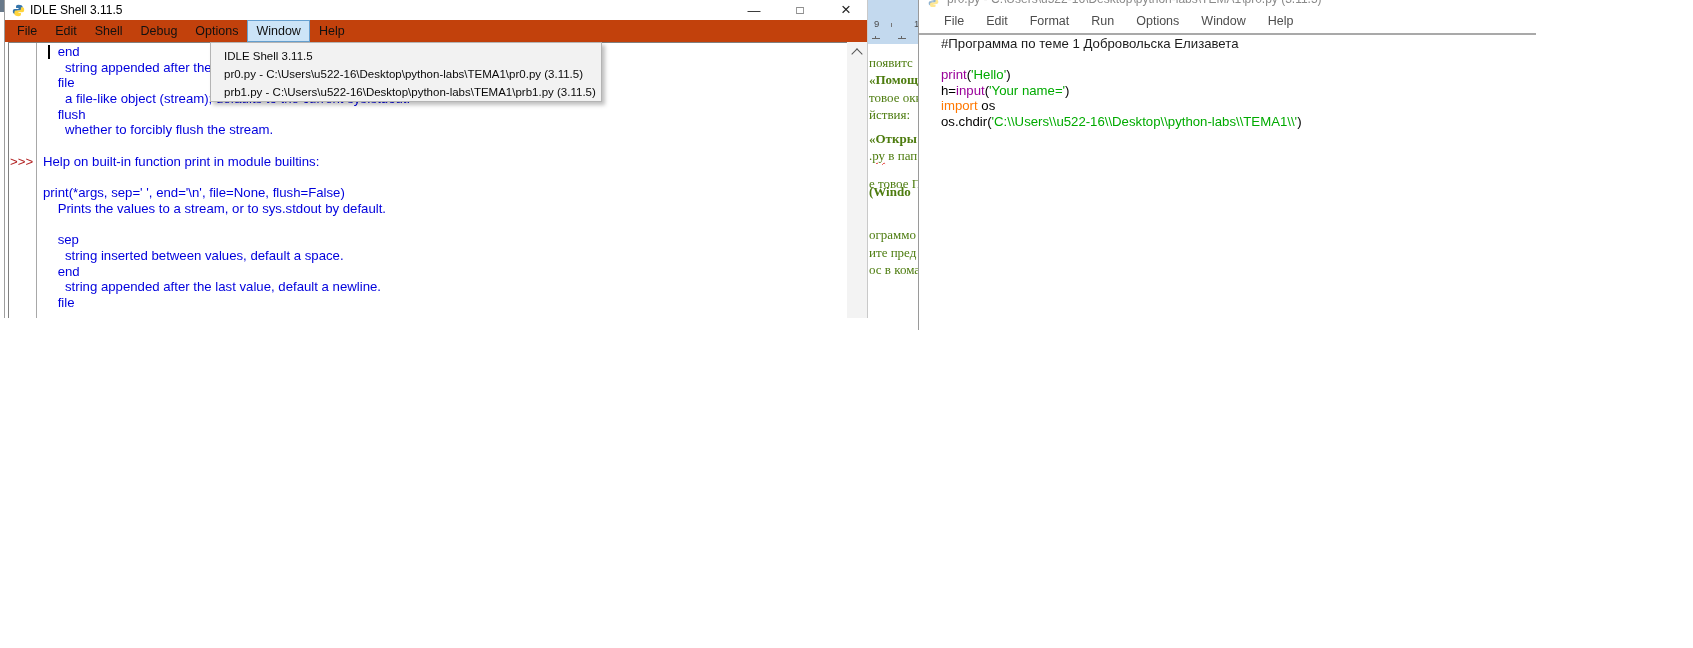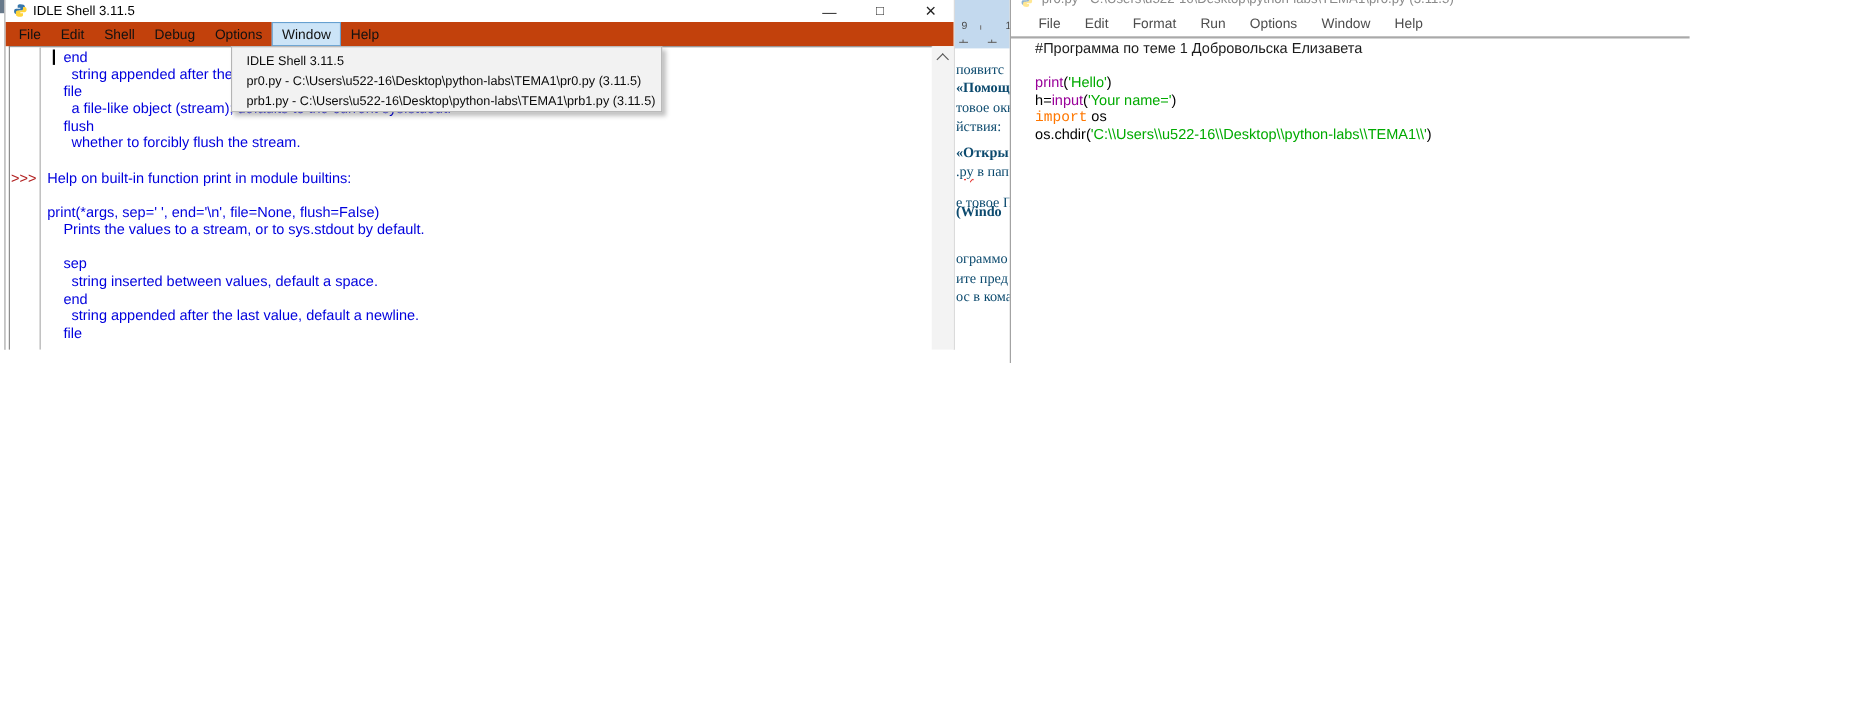--- a/index.html
+++ b/index.html
@@ -32,21 +32,21 @@
 
   
   #shell-area{left:3px;top:42px;width:840px;height:276px;background:#fff;
     border-top:1px solid #808080;border-left:1px solid #808080;overflow:hidden;}
   #shell-gutter{left:0;top:0;width:28px;height:276px;border-right:1px solid #a8a8a8;background:#fff;}
   #shell-prompt{left:1px;font-size:13.2px;color:var(--prompt);white-space:pre;}
   #shell-lines{left:34px;top:1px;right:0;}
   .cline{white-space:pre;font-size:13.2px;height:15.7px;line-height:15.7px;}
   #code-lines .cline{height:15.5px;line-height:15.5px;}
   .c-out{color:var(--out);} .c-bi{color:var(--bi);} .c-k{color:#000;}
-  .c-str{color:var(--str);} .c-kw{color:var(--kw);font-family:Liberation Mono, monospace;} .c-com{color:#1c1c1c;}
+  .c-str{color:var(--str);} .c-kw{color:var(--kw);} .c-com{color:#1c1c1c;}
   #caret{left:39px;top:2px;width:1.5px;height:14px;background:#000;}
 
   
   #shell-scrollbar{left:842px;top:42px;width:21px;height:276px;background:#F3F3F3;}
   #scroll-up-arrow{left:6px;top:8px;width:8px;height:8px;border-left:1.6px solid #555;
     border-top:1.6px solid #555;transform:rotate(45deg);}
 
   
   #window-dropdown{left:210px;top:42px;width:392px;height:60px;background:#F2F2F2;
     border:1px solid #b4b4b4;box-shadow:3px 3px 4px rgba(0,0,0,.25);padding-top:4px;z-index:50;}
@@ -57,21 +57,21 @@
   #word-sliver{left:868px;top:0;width:50px;height:320px;background:#fff;overflow:hidden;}
   #word-ruler{left:0;top:0;width:50px;height:44px;background:#C3D9EE;}
   .rulnum{position:absolute;top:18px;font-size:9.5px;color:#4a4a4a;}
   #rulnum-9{left:6px;} #rulnum-10{left:30px;margin-left:16px;}
   #rul-dash{left:23px;top:23px;width:1px;height:4px;background:#777;}
   .tick{position:absolute;top:34px;width:8px;height:5px;border-bottom:1px solid #666;}
   .tick::after{content:"";position:absolute;left:3px;top:2px;width:1px;height:3px;background:#666;}
   #tick-1{left:4px;} #tick-2{left:30px;}
   #word-frags{left:0;top:0;width:50px;height:320px;}
   .frag{position:absolute;left:1px;font-family:"Liberation Serif","DejaVu Serif",serif;
-    font-size:13px;color:#0c4a6e;white-space:pre;}
+    font-size:13px;color:#4d7c0f;white-space:pre;}
   .frag.b{font-weight:bold;}
   .wavy{text-decoration:underline;text-decoration-style:wavy;text-decoration-color:#E53935;
     text-decoration-thickness:1px;text-underline-offset:2px;}
 
   
   #editor-window{left:918px;top:0;width:618px;height:330px;background:#fff;
     border-left:1px solid #9a9a9a;overflow:hidden;}
   #editor-titlestrip{left:0;top:0;width:100%;height:7px;overflow:hidden;}
   #editor-title{position:absolute;left:28px;top:-8px;font-size:12px;color:#8a8a8a;white-space:nowrap;}
   #editor-title-icon{position:absolute;left:9px;top:-6px;opacity:.55;}

